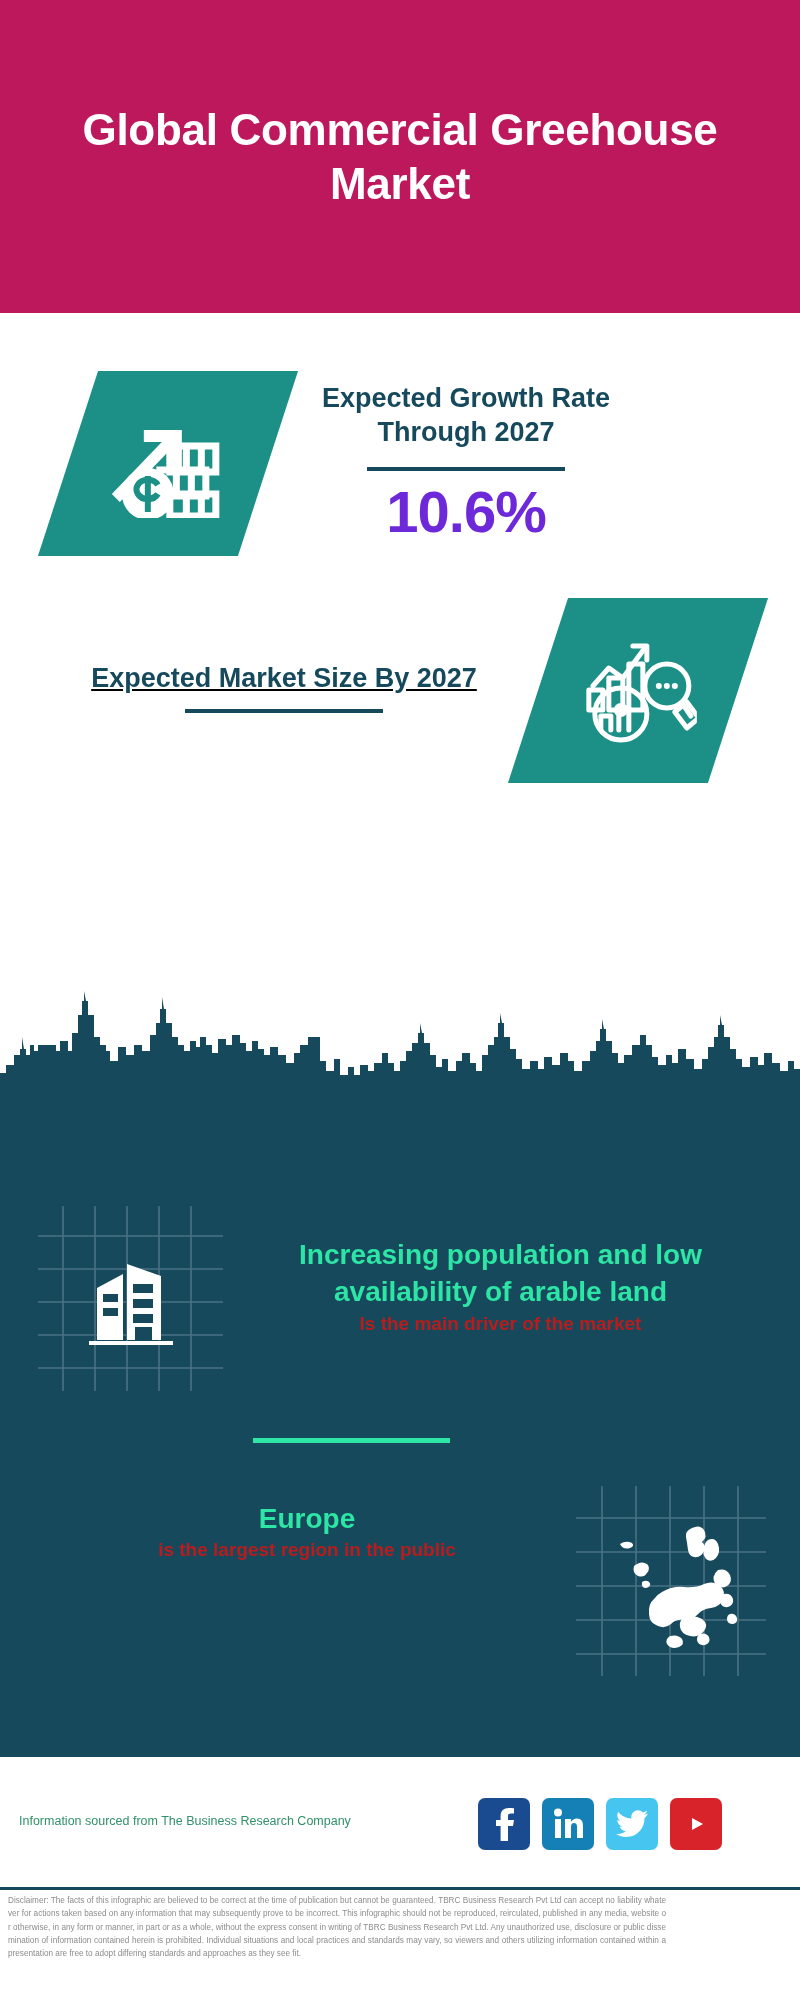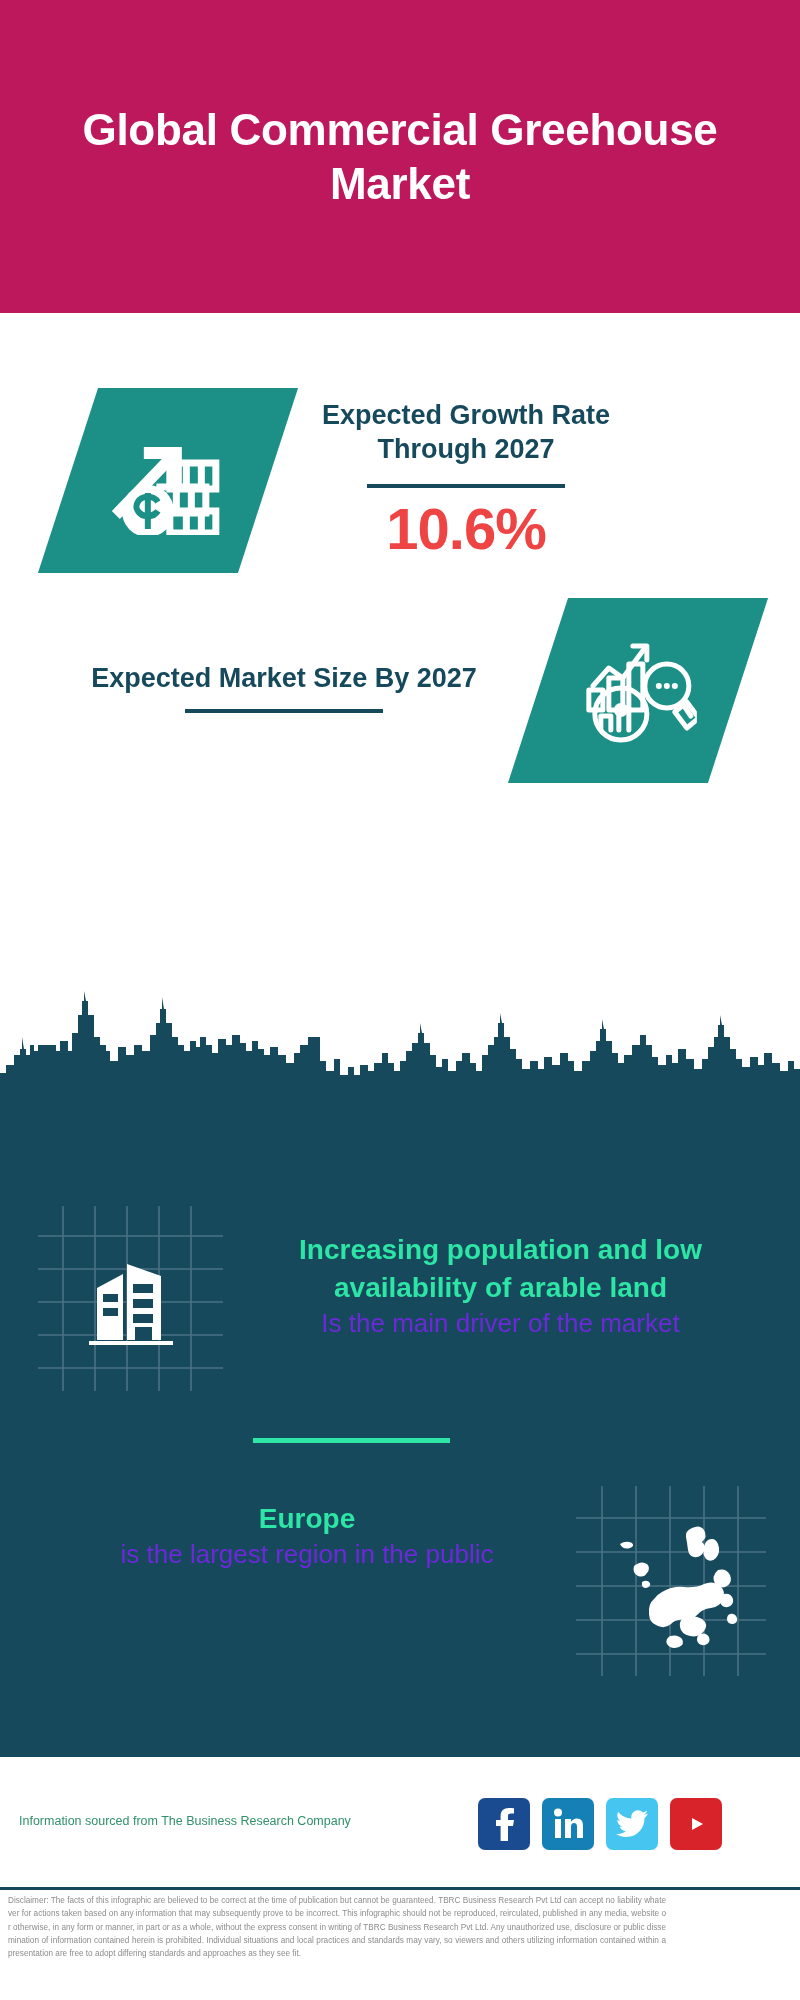--- a/index.html
+++ b/index.html
@@ -20,21 +20,21 @@
   .header-title {
     color:#ffffff;
     font-size:44px; font-weight:bold; line-height:1.22;
     text-align:center; letter-spacing:-0.3px;
     max-width:640px;
   }
 
   
   .stat1 {
     position:absolute; top:313px; left:0; width:676px; height:300px;
-    display:flex; align-items:center;margin-top:17px;
+    display:flex; align-items:center;
   }
   .para-badge {
     width:200px; height:185px;
     background:#1c9086;
     transform:skewX(-18deg);
     display:flex; align-items:center; justify-content:center;
     flex:0 0 auto;
   }
   .para-inner { transform:skewX(18deg); display:flex; align-items:center; justify-content:center; }
 
@@ -43,32 +43,33 @@
     flex:1; display:flex; flex-direction:column; align-items:center;
     margin-left:18px; margin-right:30px;
   }
   .stat-label {
     color:#16495c; font-size:27px; font-weight:bold;
     text-align:center; line-height:1.28;
   }
   .rule-dark { width:198px; height:4px; background:#16495c; margin:17px 0 8px; }
   .rule-dark2 { width:198px; height:4px; background:#16495c; margin:14px 0 6px; }
   .stat-value {
-    color:#ef4444; font-size:58px; font-weight:bold; line-height:1.15;
+    color:#6d28d9; font-size:58px; font-weight:bold; line-height:1.15;
     letter-spacing:-1px;
   }
 
   
   .stat2 {
     position:absolute; top:560px; left:0; width:800px; height:260px;
     display:flex; align-items:center;
   }
   .stat2 .text-wrap {
     flex:1; display:flex; flex-direction:column; align-items:center;
     margin-left:40px;
+    text-decoration:underline;
   }
   .stat2 .badge-wrap { margin-right:62px; margin-left:10px; }
 
   
   .dark-panel {
     position:absolute; top:1097px; left:0; width:800px; height:660px;
     background:#16495c;
   }
   .skyline {
     position:absolute; top:975px; left:0; width:800px; height:125px;
@@ -91,21 +92,21 @@
     position:absolute; inset:0;
     display:flex; align-items:center; justify-content:center;
   }
   .driver-text {
     flex:1; text-align:center; padding:12px 28px 0 6px;
   }
   .accent-head {
     color:#2de5a5; font-size:28px; font-weight:bold; line-height:1.33;
   }
   .white-sub {
-    color:#6d28d9; font-size:26px; font-weight:normal; line-height:1.33;
+    color:#b91c1c; font-size:19px; font-weight:bold; line-height:1.33;
   }
   .rule-mint {
     position:absolute; top:1438px; left:253px;
     width:197px; height:5px; background:#2de5a5;
   }
 
   
   .region {
     position:absolute; top:1478px; left:8px; width:800px; height:230px;
     display:flex; align-items:flex-start;

